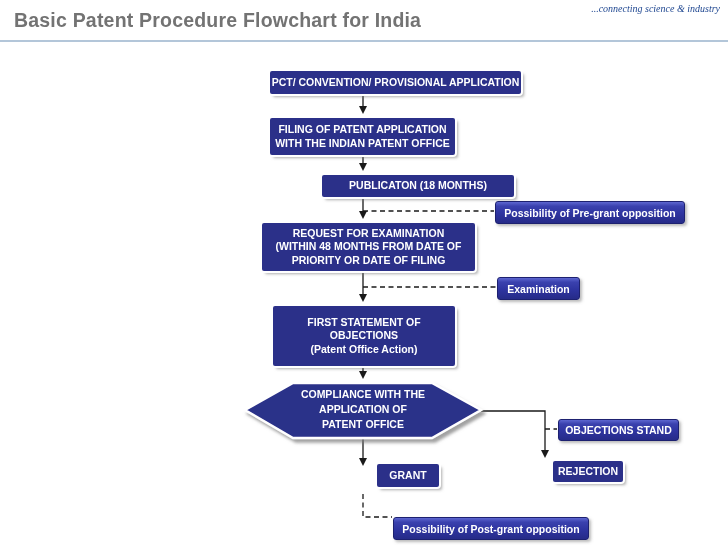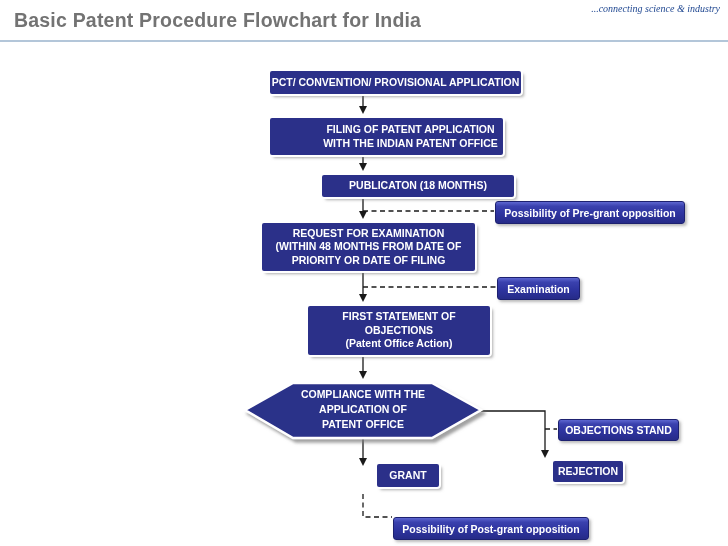--- a/index.html
+++ b/index.html
@@ -63,21 +63,21 @@
       <path d="M545,429 L557,429"></path>
       <path d="M363,494 L363,517 L392,517"></path>
     </g>
     <polygon points="293,383 432,383 481,410 432,438 293,438 245,410" fill="#2b3089" stroke="#ffffff" stroke-width="2.5" filter="url(#hexshadow)"></polygon>
   </svg>
 
   <div class="node box-navy nowrap" style="left:230px;top:71px;width:251px;height:23px;">
     <span>PCT/ CONVENTION/ PROVISIONAL APPLICATION</span>
   </div>
 
-  <div class="node box-navy" style="left:270px;top:118px;width:185px;height:37px;flex-direction:column;padding-left:48px;">
+  <div class="node box-navy" style="left:270px;top:118px;width:185px;height:37px;flex-direction:column;">
     <span>FILING OF PATENT APPLICATION</span>
     <span>WITH THE INDIAN PATENT OFFICE</span>
   </div>
 
   <div class="node box-navy nowrap" style="left:282px;top:175px;width:192px;height:22px;">
     <span>PUBLICATON (18 MONTHS)</span>
   </div>
 
   <div class="node box-grad" style="left:495px;top:201px;width:188px;height:21px;">
     <span>Possibility of Pre-grant opposition</span>
@@ -86,21 +86,21 @@
   <div class="node box-navy" style="left:262px;top:223px;width:213px;height:48px;flex-direction:column;">
     <span>REQUEST FOR EXAMINATION</span>
     <span>(WITHIN 48 MONTHS FROM DATE OF</span>
     <span>PRIORITY OR DATE OF FILING</span>
   </div>
 
   <div class="node box-grad" style="left:497px;top:277px;width:81px;height:21px;">
     <span>Examination</span>
   </div>
 
-  <div class="node box-navy" style="left:273px;top:306px;width:182px;height:49px;flex-direction:column;margin-left:35px;">
+  <div class="node box-navy" style="left:273px;top:306px;width:182px;height:60px;flex-direction:column;">
     <span>FIRST STATEMENT OF</span>
     <span>OBJECTIONS</span>
     <span>(Patent Office Action)</span>
   </div>
 
   <div class="hextext" style="left:268px;top:387px;width:190px;height:45px;flex-direction:column;">
     <span>COMPLIANCE WITH THE</span>
     <span>APPLICATION OF</span>
     <span>PATENT OFFICE</span>
   </div>

